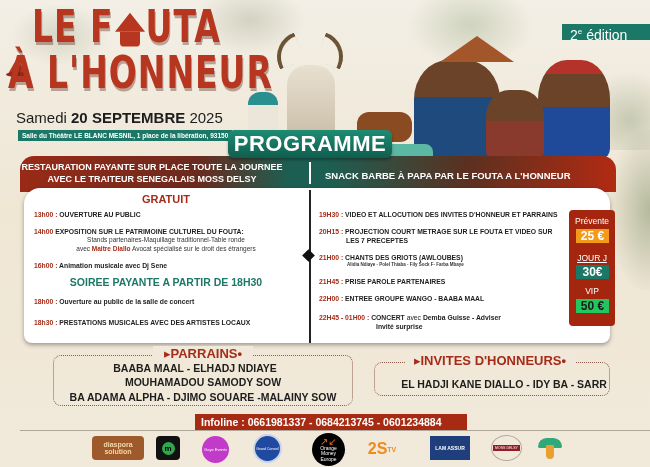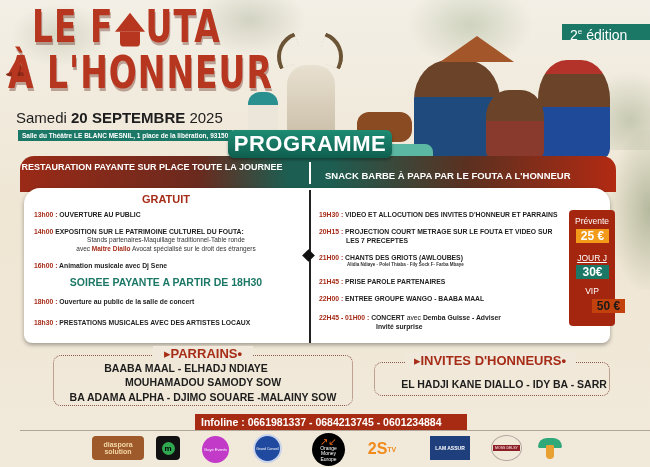--- a/index.html
+++ b/index.html
@@ -145,21 +145,21 @@
 
   
   .price {
     position: absolute; left: 569px; top: 210px; width: 46px; height: 116px;
     background: #a5260f; border-radius: 4px;
   }
   .price .lbl { position: absolute; width: 46px; text-align: center; color: #fff; font-size: 8.5px; }
   .price .val { position: absolute; left: 7px; width: 33px; height: 14px; font-size: 12px; font-weight: bold; text-align: center; line-height: 14px; }
   .v1 { background: #f39a1a; color: #fff; }
   .v2 { background: #1c7866; color: #fff; }
-  .v3 { background: #c2410c; color: #1a1a1a; margin-left: 16px; }
+  .v3 { background: #22c55e; color: #1a1a1a; }
 
   
   .box {
     position: absolute; border: 1px dotted #8e5a4c; border-radius: 8px;
   }
   .box-title {
     position: absolute; color: #a62c18; font-weight: bold; font-size: 13px; text-align: center;
     background: transparent;
   }
   .box-line { position: absolute; font-weight: bold; font-size: 10.5px; color: #1d1d1d; text-align: center; }
@@ -228,20 +228,21 @@
   <span>2</span><sup>e</sup>
   <span>édition</span>
 </div>
 
 <div class="prog-tab-bg"></div>
 <div class="header-band"></div>
 <div class="prog-tab">PROGRAMME</div>
 
 <div class="header-left">
   <div>RESTAURATION PAYANTE SUR PLACE TOUTE LA JOURNEE</div>
+  <div>AVEC LE TRAITEUR SENEGALAIS MOSS DELSY</div>
 </div>
 <div class="header-divider"></div>
 <div class="header-right">SNACK BARBE À PAPA PAR LE FOUTA A L'HONNEUR</div>
 
 <div class="panel"></div>
 <div class="vline"></div>
 <div class="diamond"></div>
 
 <div class="sec-title gratuit">GRATUIT</div>
 
@@ -317,21 +318,21 @@
   <div class="lbl" style="top:43px;text-decoration:underline;">JOUR J</div>
   <div class="val v2" style="top:55px;">30€</div>
   <div class="lbl" style="top:76px;">VIP</div>
   <div class="val v3" style="top:89px;">50 €</div>
 </div>
 
 <div class="box" style="left:53px; top:355px; width:300px; height:51px;"></div>
 <div class="box-title" style="left:153px; top:346px; width:100px; background:#f0e8da;">
   ▸<span>PARRAINS</span>•
 </div>
-<div class="box-line" style="left:36px; top:362px; width:300px;">BAABA MAAL - ELHADJ NDIAYE</div>
+<div class="box-line" style="left:45px; top:362px; width:300px;">BAABA MAAL - ELHADJ NDIAYE</div>
 <div class="box-line" style="left:53px; top:376px; width:300px;">MOUHAMADOU SAMODY SOW</div>
 <div class="box-line" style="left:53px; top:391px; width:300px;">BA ADAMA ALPHA - DJIMO SOUARE -MALAINY SOW</div>
 
 <div class="box" style="left:374px; top:362px; width:236px; height:34px;"></div>
 <div class="box-title" style="left:405px; top:353px; width:170px; background:#f0e8da;">
   ▸<span>INVITES D'HONNEURS</span>•
 </div>
 <div class="box-line" style="left:374px; top:364px; width:260px;margin-top:14px;">EL HADJI KANE DIALLO - IDY BA - SARR</div>
 
 <div class="infoline">Infoline : 0661981337 - 0684213745 - 0601234884</div>

